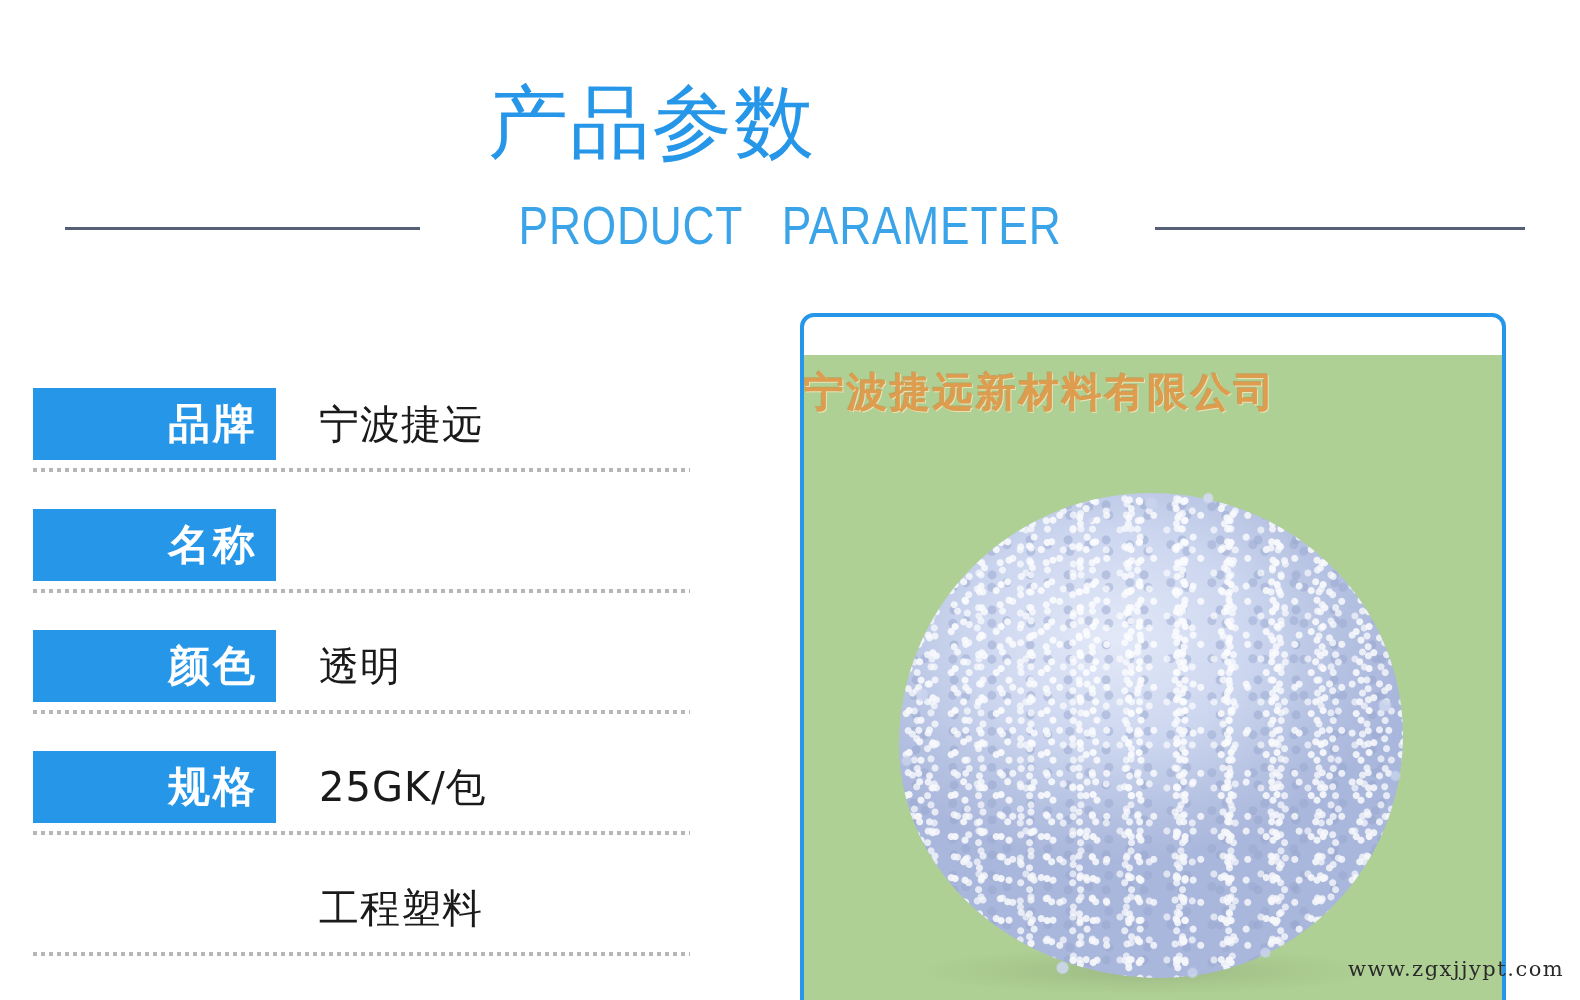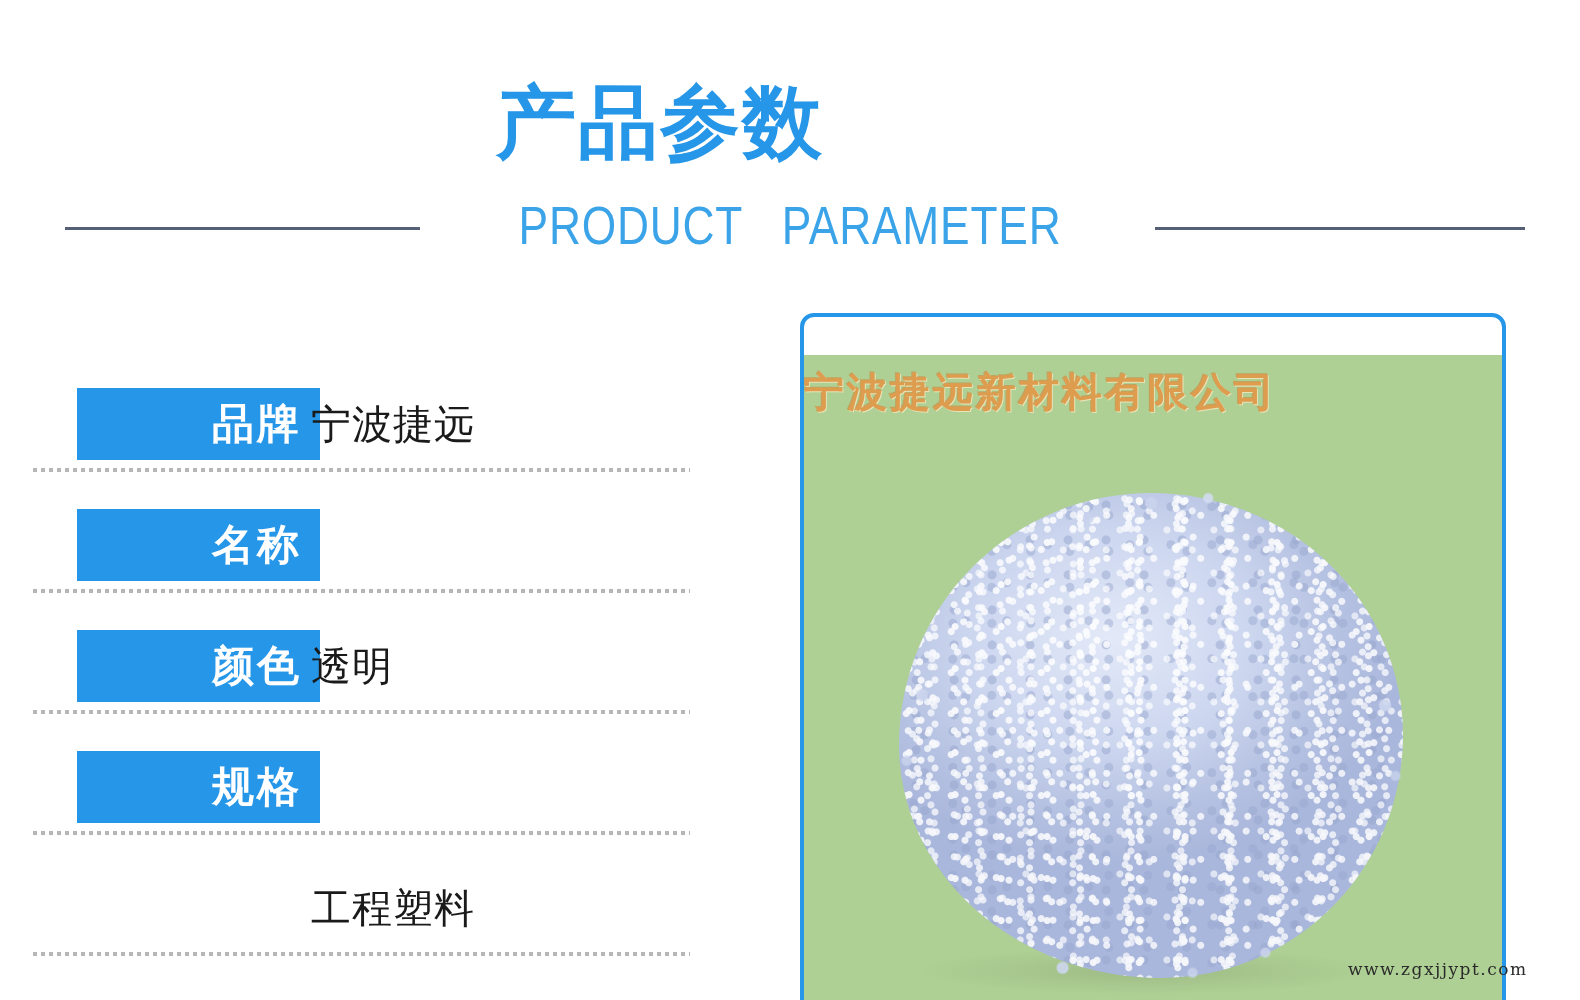--- a/index.html
+++ b/index.html
@@ -22,27 +22,27 @@
   
   .header {
     position: absolute;
     left: 0;
     top: 0;
     width: 1580px;
     height: 300px;
   }
   .title-cn {
     position: absolute;
-    left: 8px;
+    left: 0;
     top: 78px;
     width: 1304px;
     text-align: center;
     font-size: 80px;
     line-height: 90px;
-    font-weight: bold;
+    font-weight: normal;
     color: #2596e8;
     letter-spacing: 2px;
     font-family: "DejaVu Sans", "Liberation Sans", sans-serif;
   }
   .title-en {
     position: absolute;
     left: 0;
     top: 190px;
     width: 1580px;
     text-align: center;
@@ -81,33 +81,32 @@
     left: 0;
     top: 0;
     width: 243px;
     height: 72px;
     background: #2596e8;
     box-sizing: border-box;
     display: flex;
     align-items: center;
     justify-content: flex-end;
     padding-right: 18px;
-    margin-left: 44px;
   }
   .spec-label span {
     color: #ffffff;
     font-size: 42px;
     line-height: 46px;
     font-weight: bold;
     letter-spacing: 3px;
     font-family: "DejaVu Sans", "Liberation Sans", sans-serif;
   }
   .spec-value {
     position: absolute;
-    left: 278px;
+    left: 286px;
     top: 0;
     height: 72px;
     display: flex;
     align-items: center;
   }
   .spec-value span {
     color: #1a1a1a;
     font-size: 40px;
     line-height: 46px;
     font-weight: normal;
@@ -255,21 +254,21 @@
     width: 450px;
     height: 46px;
     border-radius: 50%;
     background: radial-gradient(ellipse at center, rgba(120,140,100,0.30) 0%, rgba(120,140,100,0) 72%);
   }
 
   .site-watermark {
     position: absolute;
     left: 1348px;
     top: 958px;
-    font-size: 17px;
+    font-size: 21px;
     line-height: 22px;
     letter-spacing: 1.5px;
     color: #2a2a2a;
     font-family: "DejaVu Serif", "Liberation Serif", serif;
     white-space: nowrap;
   }
 </style>
 </head>
 <body>
 
@@ -307,20 +306,23 @@
       </div>
       <div class="spec-value">
         <span>透明</span>
       </div>
       <div class="spec-divider"></div>
     </div>
 
     <div class="spec-row">
       <div class="spec-label">
         <span>规格</span>
+      </div>
+      <div class="spec-value">
+        <span>25GK/包</span>
       </div>
       <div class="spec-divider"></div>
     </div>
 
     <div class="spec-row">
       <div class="spec-value">
         <span>工程塑料</span>
       </div>
       <div class="spec-divider"></div>
     </div>

